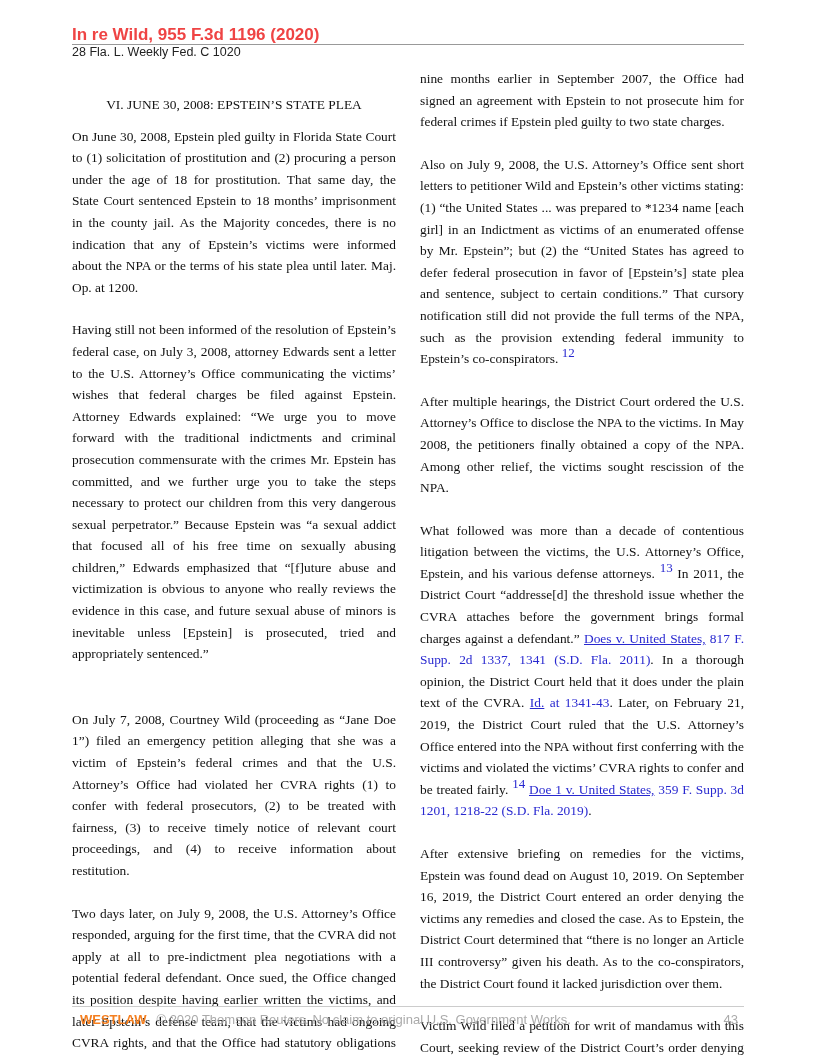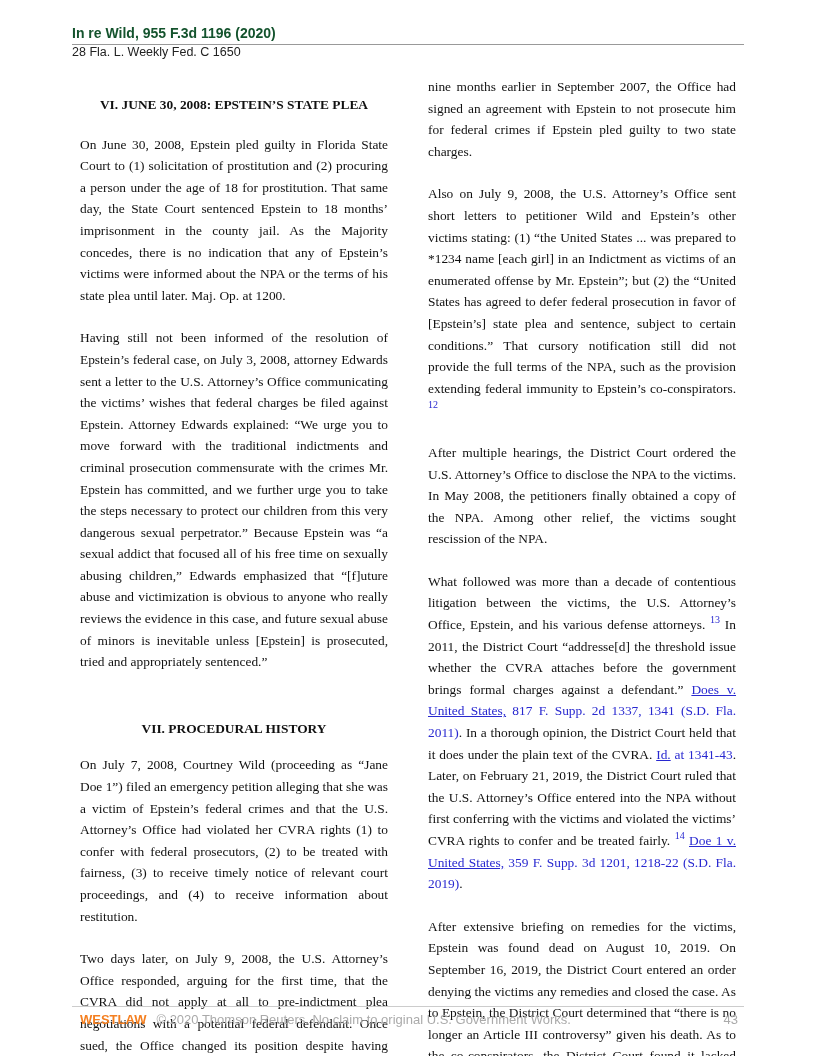--- a/index.html
+++ b/index.html
@@ -1,53 +1,52 @@
 <!DOCTYPE html>
 <html><head>
 <meta charset="utf-8">
 <style>
   html, body { margin: 0; padding: 0; background: #ffffff; }
   body { width: 816px; height: 1056px; position: relative; overflow: hidden;
          font-family: "Liberation Serif", serif; color: #111; }
   .hdr1 { position: absolute; left: 72px; top: 25px; font-family: "Liberation Sans", sans-serif;
-          font-size: 14px; font-weight: bold; color: #14532d; }
+          font-size: 17px; font-weight: bold; color: #ef4444; }
   .hdr-rule { position: absolute; left: 72px; top: 44px; width: 672px; height: 1px; background: #999; }
   .hdr2 { position: absolute; left: 72px; top: 45px; font-family: "Liberation Sans", sans-serif;
           font-size: 12.5px; color: #222; }
   .col { position: absolute; top: 60px; width: 324px; font-size: 13.4px; line-height: 21.6px; }
   .col.left { left: 72px; }
   .col.right { left: 420px; }
-  .col p { margin: 8px; text-align: justify; }
+  .col p { margin: 0; text-align: justify; }
   .col p + p { margin-top: 21px; }
-  h3 { margin: 0; font-size: 13.4px; font-weight: bold; text-align: center; line-height: 21.6px; }
+  h3 { margin: 0; font-size: 13.4px; font-weight: normal; text-align: center; line-height: 21.6px; }
   a.cite { color: #1a0dab; color: #2828d0; text-decoration: none; }
   a.cite u { }
-  sup.fn { color: #2828d0; font-size: 10px; vertical-align: 6px; line-height: 0; }
+  sup.fn { color: #2828d0; font-size: 13px; vertical-align: 6px; line-height: 0; }
   .pin { font-weight: normal; }
   .footer-rule { position: absolute; left: 72px; top: 1006px; width: 672px; height: 1px; background: #ccc; }
   .footer { position: absolute; left: 80px; top: 1012px; width: 658px; font-family: "Liberation Sans", sans-serif;
             font-size: 13px; color: #aaa; display: flex; align-items: flex-start; }
   .brand { color: #f47f20; font-weight: bold; letter-spacing: 0px; margin-right: 10px; }
   .pagenum { margin-left: auto; }
 </style>
 </head>
 <body>
 
 <div class="hdr1">In re Wild, 955 F.3d 1196 (2020)</div>
 <div class="hdr-rule"></div>
-<div class="hdr2">28 Fla. L. Weekly Fed. C 1650</div>
+<div class="hdr2">28 Fla. L. Weekly Fed. C 1020</div>
 
 <div class="col left">
   <div style="height:34px"></div>
   <h3>VI. JUNE 30, 2008: EPSTEIN’S STATE PLEA</h3>
   <div style="height:10px"></div>
   <p>On June 30, 2008, Epstein pled guilty in Florida State Court to (1) solicitation of prostitution and (2) procuring a person under the age of 18 for prostitution. That same day, the State Court sentenced Epstein to 18 months’ imprisonment in the county jail. As the Majority concedes, there is no indication that any of Epstein’s victims were informed about the NPA or the terms of his state plea until later. Maj. Op. at 1200.</p>
   <p>Having still not been informed of the resolution of Epstein’s federal case, on July 3, 2008, attorney Edwards sent a letter to the U.S. Attorney’s Office communicating the victims’ wishes that federal charges be filed against Epstein. Attorney Edwards explained: “We urge you to move forward with the traditional indictments and criminal prosecution commensurate with the crimes Mr. Epstein has committed, and we further urge you to take the steps necessary to protect our children from this very dangerous sexual perpetrator.” Because Epstein was “a sexual addict that focused all of his free time on sexually abusing children,” Edwards emphasized that “[f]uture abuse and victimization is obvious to anyone who really reviews the evidence in this case, and future sexual abuse of minors is inevitable unless [Epstein] is prosecuted, tried and appropriately sentenced.”</p>
   <div style="height:37px"></div>
-  <h3>VII. PROCEDURAL HISTORY</h3>
   <div style="height:7px"></div>
   <p>On July 7, 2008, Courtney Wild (proceeding as “Jane Doe 1”) filed an emergency petition alleging that she was a victim of Epstein’s federal crimes and that the U.S. Attorney’s Office had violated her CVRA rights (1) to confer with federal prosecutors, (2) to be treated with fairness, (3) to receive timely notice of relevant court proceedings, and (4) to receive information about restitution.</p>
   <p><span>Two days later, on July 9, 2008, the U.S. Attorney’s Office responded, arguing for the first time, that the CVRA did not apply at all to pre-indictment plea negotiations with a potential federal defendant. Once sued, the Office changed its position despite having earlier written the victims, and later Epstein’s defense team, that the victims had ongoing CVRA rights, and that the Office had statutory obligations to accord the victims those rights.</span> </p>
 
 </div>
 
 <div class="col right">
   <div style="height:8px"></div>
   <p>nine months earlier in September 2007, the Office had signed an agreement with Epstein to not prosecute him for federal crimes if Epstein pled guilty to two state charges.</p>
   <p><span>Also on July 9, 2008, the U.S. Attorney’s Office sent short letters to petitioner Wild and Epstein’s other victims stating: (1) “the United States ... was prepared to </span><span class="pin">*1234</span><span> name [each girl] in an Indictment as victims of an enumerated offense by Mr. Epstein”; but (2) the “United States has agreed to defer federal prosecution in favor of [Epstein’s] state plea and sentence, subject to certain conditions.” That cursory notification still did not provide the full terms of the NPA, such as the provision extending federal immunity to Epstein’s co-conspirators.</span> <sup class="fn">12</sup></p>

